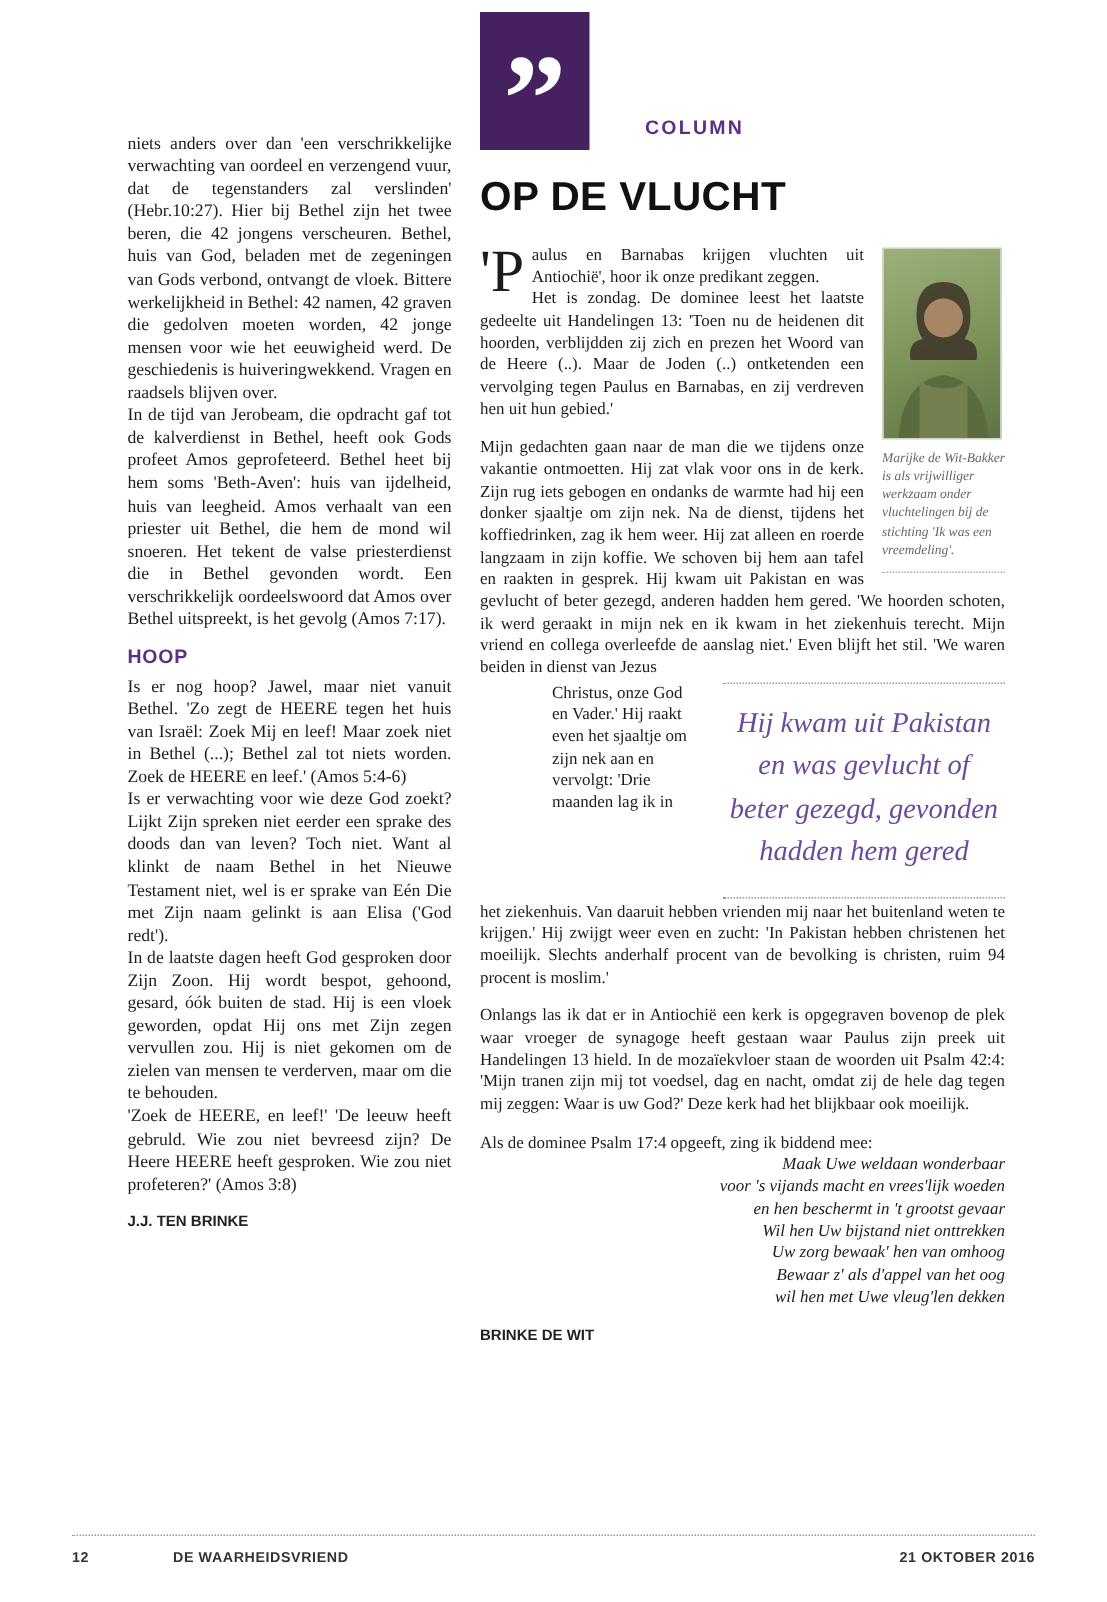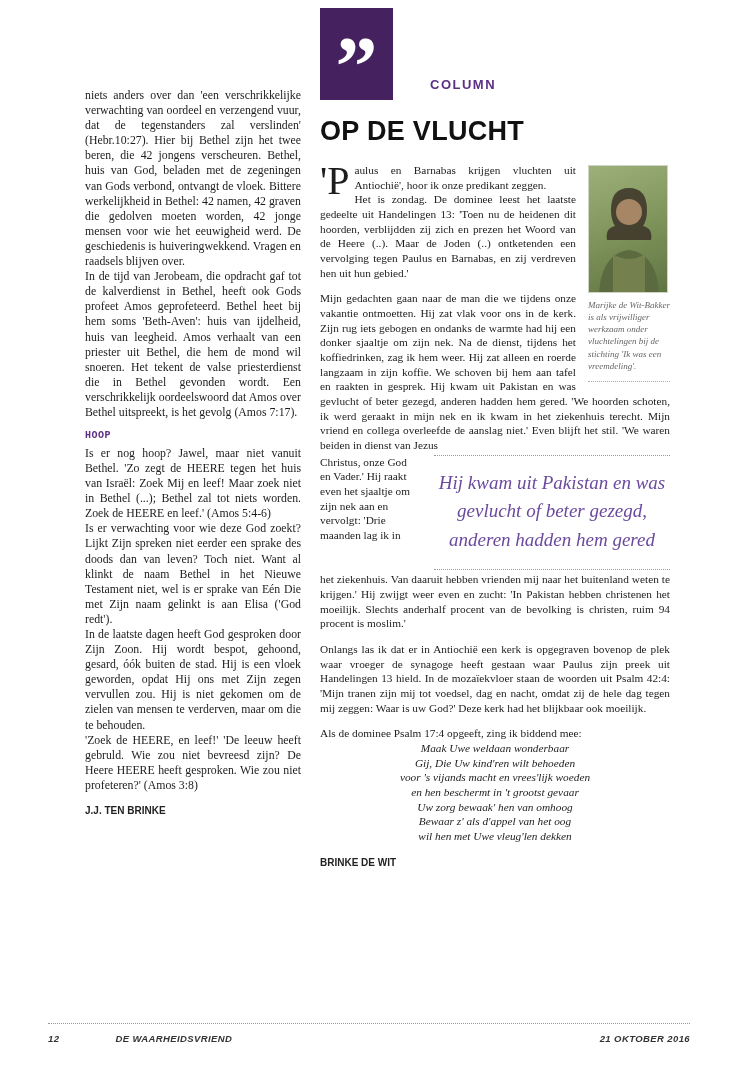--- a/index.html
+++ b/index.html
@@ -7,22 +7,22 @@
     position:relative;width:738px;height:1068px;background:#ffffff;overflow:hidden;
     font-family:"Liberation Serif",serif;color:#1c1c1c;
   }
   
   .col-left{
     position:absolute;left:85px;top:88px;width:216px;
     font-size:11.8px;line-height:1.28;text-align:justify;hyphens:auto;
   }
   .col-left p{margin:0;}
   .section-heading{
-    margin:10px 0 3px 0;font-family:Liberation Mono, monospace;
-    font-size:10px;font-weight:bold;letter-spacing:.5px;color:#5C2E85;
+    margin:10px 0 3px 0;font-family:Liberation Sans, sans-serif;
+    font-size:13px;font-weight:bold;letter-spacing:.5px;color:#5C2E85;
   }
   .author-line{
     font-family:"Liberation Sans",sans-serif;
     font-weight:bold;font-size:10px;color:#222;margin-top:12px;
   }
   
   .col-right{position:absolute;left:320px;top:8px;width:350px;}
   .col-header{position:relative;height:92px;margin-bottom:16px;}
   .quote-block{
     position:absolute;left:0;top:0;width:73px;height:92px;background:#45225F;
@@ -51,37 +51,37 @@
   }
   .photo svg{display:block;}
   .photo-caption{
     font-style:italic;font-size:9px;line-height:1.35;color:#666;
     margin-top:6px;padding-bottom:9px;border-bottom:1px dotted #aaa;text-align:left;
   }
   .dropcap{
     float:left;font-size:40px;line-height:33px;padding:1px 5px 0 0;color:#1c1c1c;
   }
   .wrap-row{display:flex;margin:2px 0 2px 0;}
-  .narrow-col{flex:none;width:96px;text-align:left;}
+  .narrow-col{flex:none;width:96px;text-align:left;margin-left:48px;}
   .pullquote{
     flex:1;margin:0 0 0 18px;align-self:flex-start;
     border-top:1px dotted #999;border-bottom:1px dotted #999;
     padding:13px 4px 15px 4px;
     font-family:"Liberation Serif",serif;font-style:italic;
     font-size:19px;line-height:1.5;color:#6B4A9E;text-align:center;
   }
-  .poem{font-style:italic;text-align:center;}
+  .poem{font-style:italic;text-align:right;}
   .poem div{margin:0;}
   
   .footer{
     position:absolute;left:48px;right:48px;bottom:24px;
     border-top:1px dotted #999;padding-top:9px;
     display:flex;align-items:baseline;
     font-family:"Liberation Sans",sans-serif;font-weight:bold;
-    font-size:9.5px;letter-spacing:.4px;color:#333;font-style:italic;
+    font-size:9.5px;letter-spacing:.4px;color:#333;
   }
   .footer .mag{margin-left:56px;}
   .footer .date{margin-left:auto;text-align:right;}
 </style>
 </head>
 <body>
 
 <div class="page">
 
   <div class="col-left">
@@ -123,32 +123,32 @@
 
       <p class="intro">
         <span class="dropcap">'P</span><span>aulus en Barnabas krijgen vluchten uit Antiochië', hoor ik onze predikant zeggen.</span>
       </p>
 
       <p>Het is zondag. De dominee leest het laatste gedeelte uit Handelingen 13: 'Toen nu de heidenen dit hoorden, verblijdden zij zich en prezen het Woord van de Heere (..). Maar de Joden (..) ontketenden een vervolging tegen Paulus en Barnabas, en zij verdreven hen uit hun gebied.'</p>
       <p class="spaced">Mijn gedachten gaan naar de man die we tijdens onze vakantie ontmoetten. Hij zat vlak voor ons in de kerk. Zijn rug iets gebogen en ondanks de warmte had hij een donker sjaaltje om zijn nek. Na de dienst, tijdens het koffiedrinken, zag ik hem weer. Hij zat alleen en roerde langzaam in zijn koffie. We schoven bij hem aan tafel en raakten in gesprek. Hij kwam uit Pakistan en was gevlucht of beter gezegd, anderen hadden hem gered. 'We hoorden schoten, ik werd geraakt in mijn nek en ik kwam in het ziekenhuis terecht. Mijn vriend en collega overleefde de aanslag niet.' Even blijft het stil. 'We waren beiden in dienst van Jezus</p>
 
       <div class="wrap-row">
         <div class="narrow-col">Christus, onze God en Vader.' Hij raakt even het sjaaltje om zijn nek aan en vervolgt: 'Drie maanden lag ik in</div>
-        <blockquote class="pullquote">Hij kwam uit Pakistan en was gevlucht of beter gezegd, anderen hadden hem gered</blockquote>
+        <blockquote class="pullquote">Hij kwam uit Pakistan en was gevlucht of beter gezegd, gevonden hadden hem gered</blockquote>
       </div>
 
       <p>het ziekenhuis. Van daaruit hebben vrienden mij naar het buitenland weten te krijgen.' Hij zwijgt weer even en zucht: 'In Pakistan hebben christenen het moeilijk. Slechts anderhalf procent van de bevolking is christen, ruim 94 procent is moslim.'</p>
       <p class="spaced">Onlangs las ik dat er in Antiochië een kerk is opgegraven bovenop de plek waar vroeger de synagoge heeft gestaan waar Paulus zijn preek uit Handelingen 13 hield. In de mozaïekvloer staan de woorden uit Psalm 42:4: 'Mijn tranen zijn mij tot voedsel, dag en nacht, omdat zij de hele dag tegen mij zeggen: Waar is uw God?' Deze kerk had het blijkbaar ook moeilijk.</p>
       <p class="spaced">Als de dominee Psalm 17:4 opgeeft, zing ik biddend mee:</p>
 
       <div class="poem">
         <div>Maak Uwe weldaan wonderbaar</div>
-        <div>Gij, Die Uw kind'ren wilt behoeden</div>
         <div>voor 's vijands macht en vrees'lijk woeden</div>
         <div>en hen beschermt in 't grootst gevaar</div>
+        <div>Wil hen Uw bijstand niet onttrekken</div>
         <div>Uw zorg bewaak' hen van omhoog</div>
         <div>Bewaar z' als d'appel van het oog</div>
         <div>wil hen met Uwe vleug'len dekken</div>
       </div>
 
       <div class="author-line">BRINKE DE WIT</div>
     </div>
   </div>
 
   <div class="footer">

